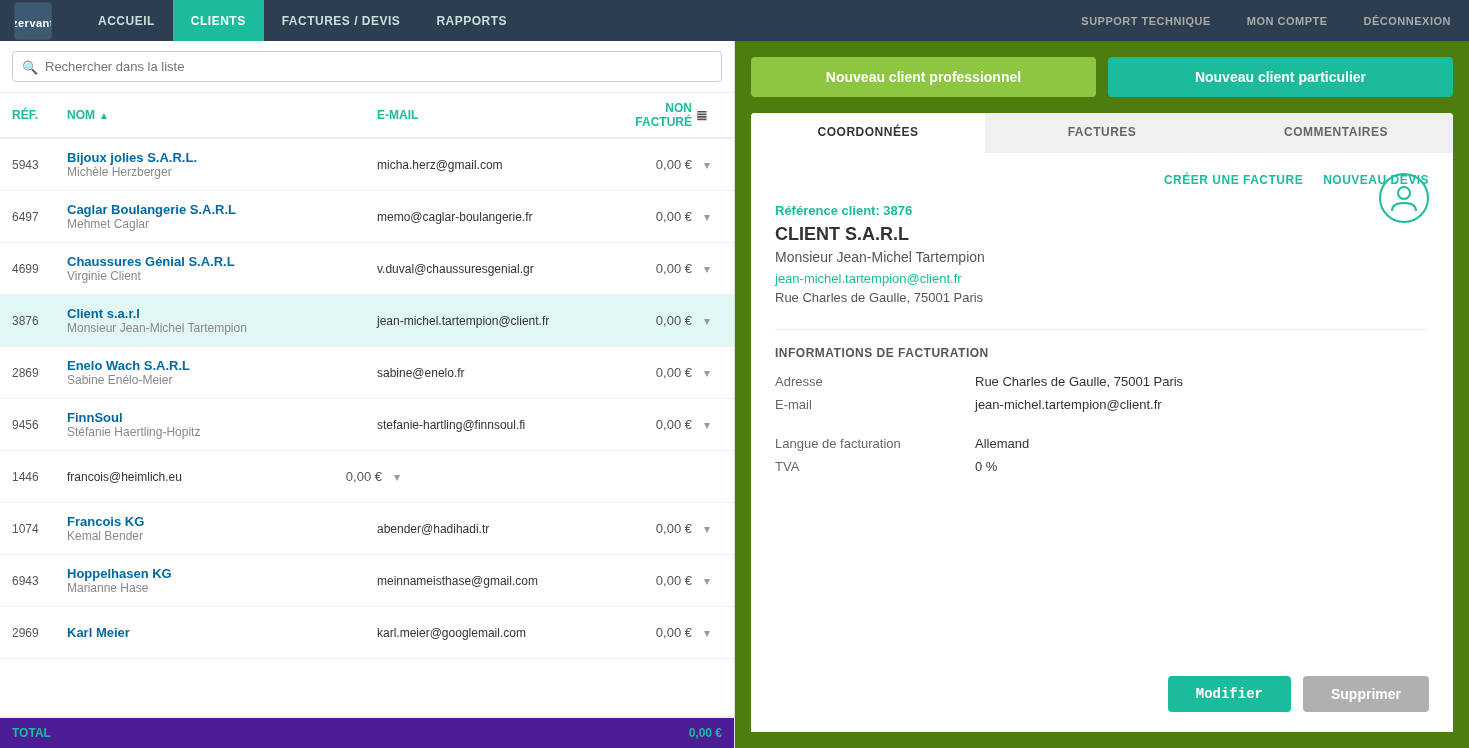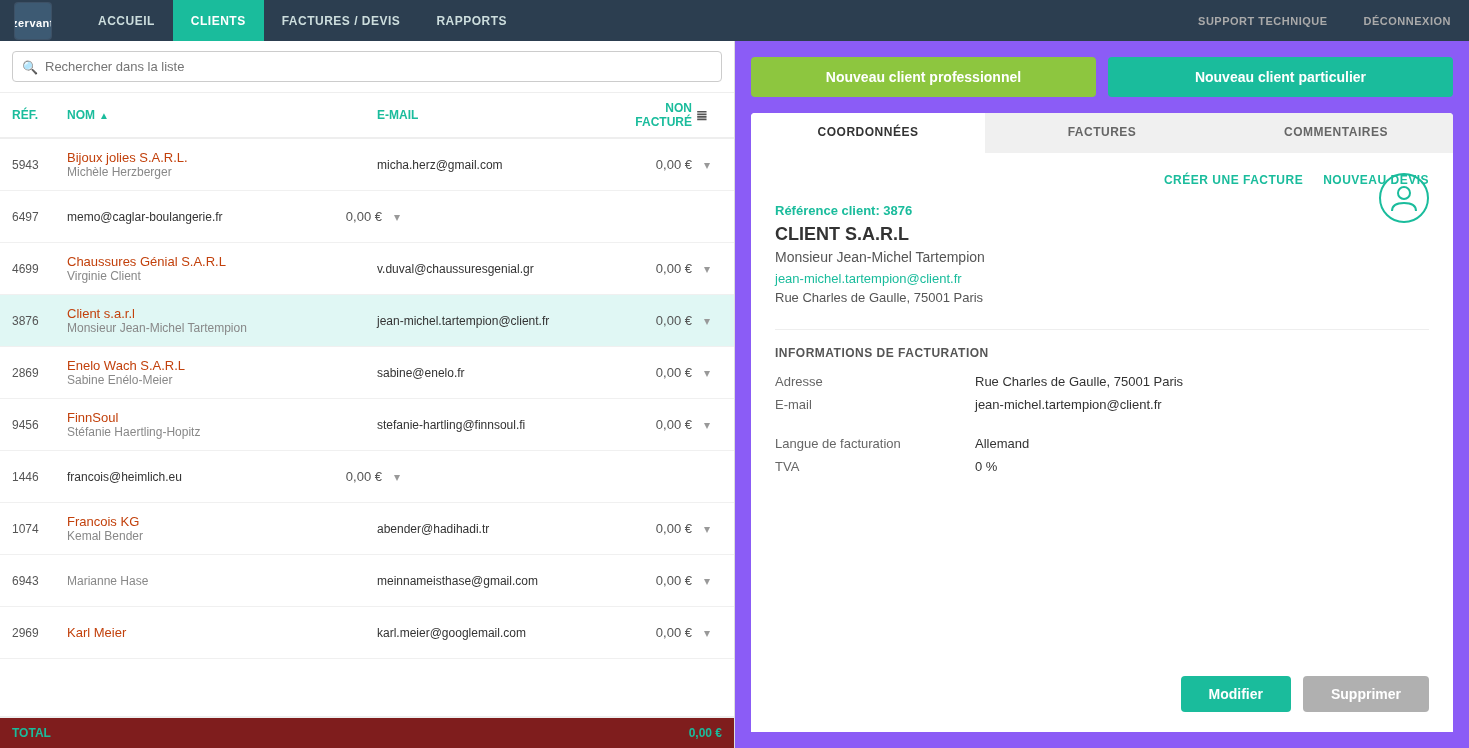--- a/index.html
+++ b/index.html
@@ -142,44 +142,44 @@
       display: flex;
       align-items: center;
       padding: 8px 12px;
       border-bottom: 1px solid #f0f0f0;
       cursor: pointer;
       min-height: 52px;
     }
     .table-row.selected { background: #e0f7f4; }
     .row-ref { width: 55px; flex-shrink: 0; color: #555; font-size: 12px; }
     .row-nom { flex: 1; }
-    .row-nom .name-line1 { font-size: 13px; color: #c2410c; font-weight: 400; }
+    .row-nom .name-line1 { font-size: 13px; color: #0369a1; font-weight: 700; }
     .row-nom .name-line2 { font-size: 12px; color: #888; }
     .row-email { width: 230px; flex-shrink: 0; font-size: 12px; color: #333; }
     .row-nonfacture { width: 85px; flex-shrink: 0; text-align: right; font-size: 13px; color: #555; }
     .row-dropdown { width: 30px; flex-shrink: 0; text-align: center; color: #999; font-size: 12px; cursor: pointer; }
 
     
     .table-footer {
       padding: 8px 12px;
       border-top: 2px solid #eee;
       display: flex;
       align-items: center;
       font-size: 12px;
       font-weight: 700;
       color: #1abc9c;
-      background: #7f1d1d;
+      background: #4c1d95;
     }
     .footer-total { color: #1abc9c; text-transform: uppercase; margin-right: auto; }
     .footer-amount { color: #1abc9c; font-weight: 700; }
 
     
     .right-panel {
       flex: 1;
-      background: #8b5cf6;
+      background: #4d7c0f;
       display: flex;
       flex-direction: column;
       padding: 16px;
     }
 
     
     .action-buttons {
       display: flex;
       gap: 12px;
       margin-bottom: 16px;
@@ -335,20 +335,21 @@
     }
     .btn-modifier {
       padding: 2px 28px;
       background: #1abc9c;
       color: white;
       border: none;
       border-radius: 4px;
       font-size: 14px;
       font-weight: 600;
       cursor: pointer;
+      font-family: Liberation Mono, monospace;
     }
     .btn-supprimer {
       padding: 10px 28px;
       background: #b0b0b0;
       color: white;
       border: none;
       border-radius: 4px;
       font-size: 14px;
       font-weight: 600;
       cursor: pointer;
@@ -371,20 +372,21 @@
     </div>
   </div>
   <nav class="nav-left">
     <a class="nav-item">ACCUEIL</a>
     <a class="nav-item active">CLIENTS</a>
     <a class="nav-item">FACTURES / DEVIS</a>
     <a class="nav-item">RAPPORTS</a>
   </nav>
   <nav class="nav-right">
     <a class="nav-item">SUPPORT TECHNIQUE</a>
+    <a class="nav-item">MON COMPTE</a>
     <a class="nav-item">DÉCONNEXION</a>
   </nav>
 </header>
 
 <div class="main-container">
 
   <div class="left-panel">
 
     <div class="collapse-arrow">❮❮</div>
 
@@ -414,20 +416,24 @@
           <div class="name-line1">Bijoux jolies S.A.R.L.</div>
           <div class="name-line2">Michèle Herzberger</div>
         </div>
         <div class="row-email">micha.herz@gmail.com</div>
         <div class="row-nonfacture">0,00 €</div>
         <div class="row-dropdown">▾</div>
       </div>
 
       <div class="table-row">
         <div class="row-ref">6497</div>
+        <div class="row-nom">
+          <div class="name-line1">Caglar Boulangerie S.A.R.L</div>
+          <div class="name-line2">Mehmet Caglar</div>
+        </div>
         <div class="row-email">memo@caglar-boulangerie.fr</div>
         <div class="row-nonfacture">0,00 €</div>
         <div class="row-dropdown">▾</div>
       </div>
 
       <div class="table-row">
         <div class="row-ref">4699</div>
         <div class="row-nom">
           <div class="name-line1">Chaussures Génial S.A.R.L</div>
           <div class="name-line2">Virginie Client</div>
@@ -484,20 +490,21 @@
           <div class="name-line2">Kemal Bender</div>
         </div>
         <div class="row-email">abender@hadihadi.tr</div>
         <div class="row-nonfacture">0,00 €</div>
         <div class="row-dropdown">▾</div>
       </div>
 
       <div class="table-row">
         <div class="row-ref">6943</div>
         <div class="row-nom">
+          <div class="name-line1">Hoppelhasen KG</div>
           <div class="name-line2">Marianne Hase</div>
         </div>
         <div class="row-email">meinnameisthase@gmail.com</div>
         <div class="row-nonfacture">0,00 €</div>
         <div class="row-dropdown">▾</div>
       </div>
 
       <div class="table-row">
         <div class="row-ref">2969</div>
         <div class="row-nom">

